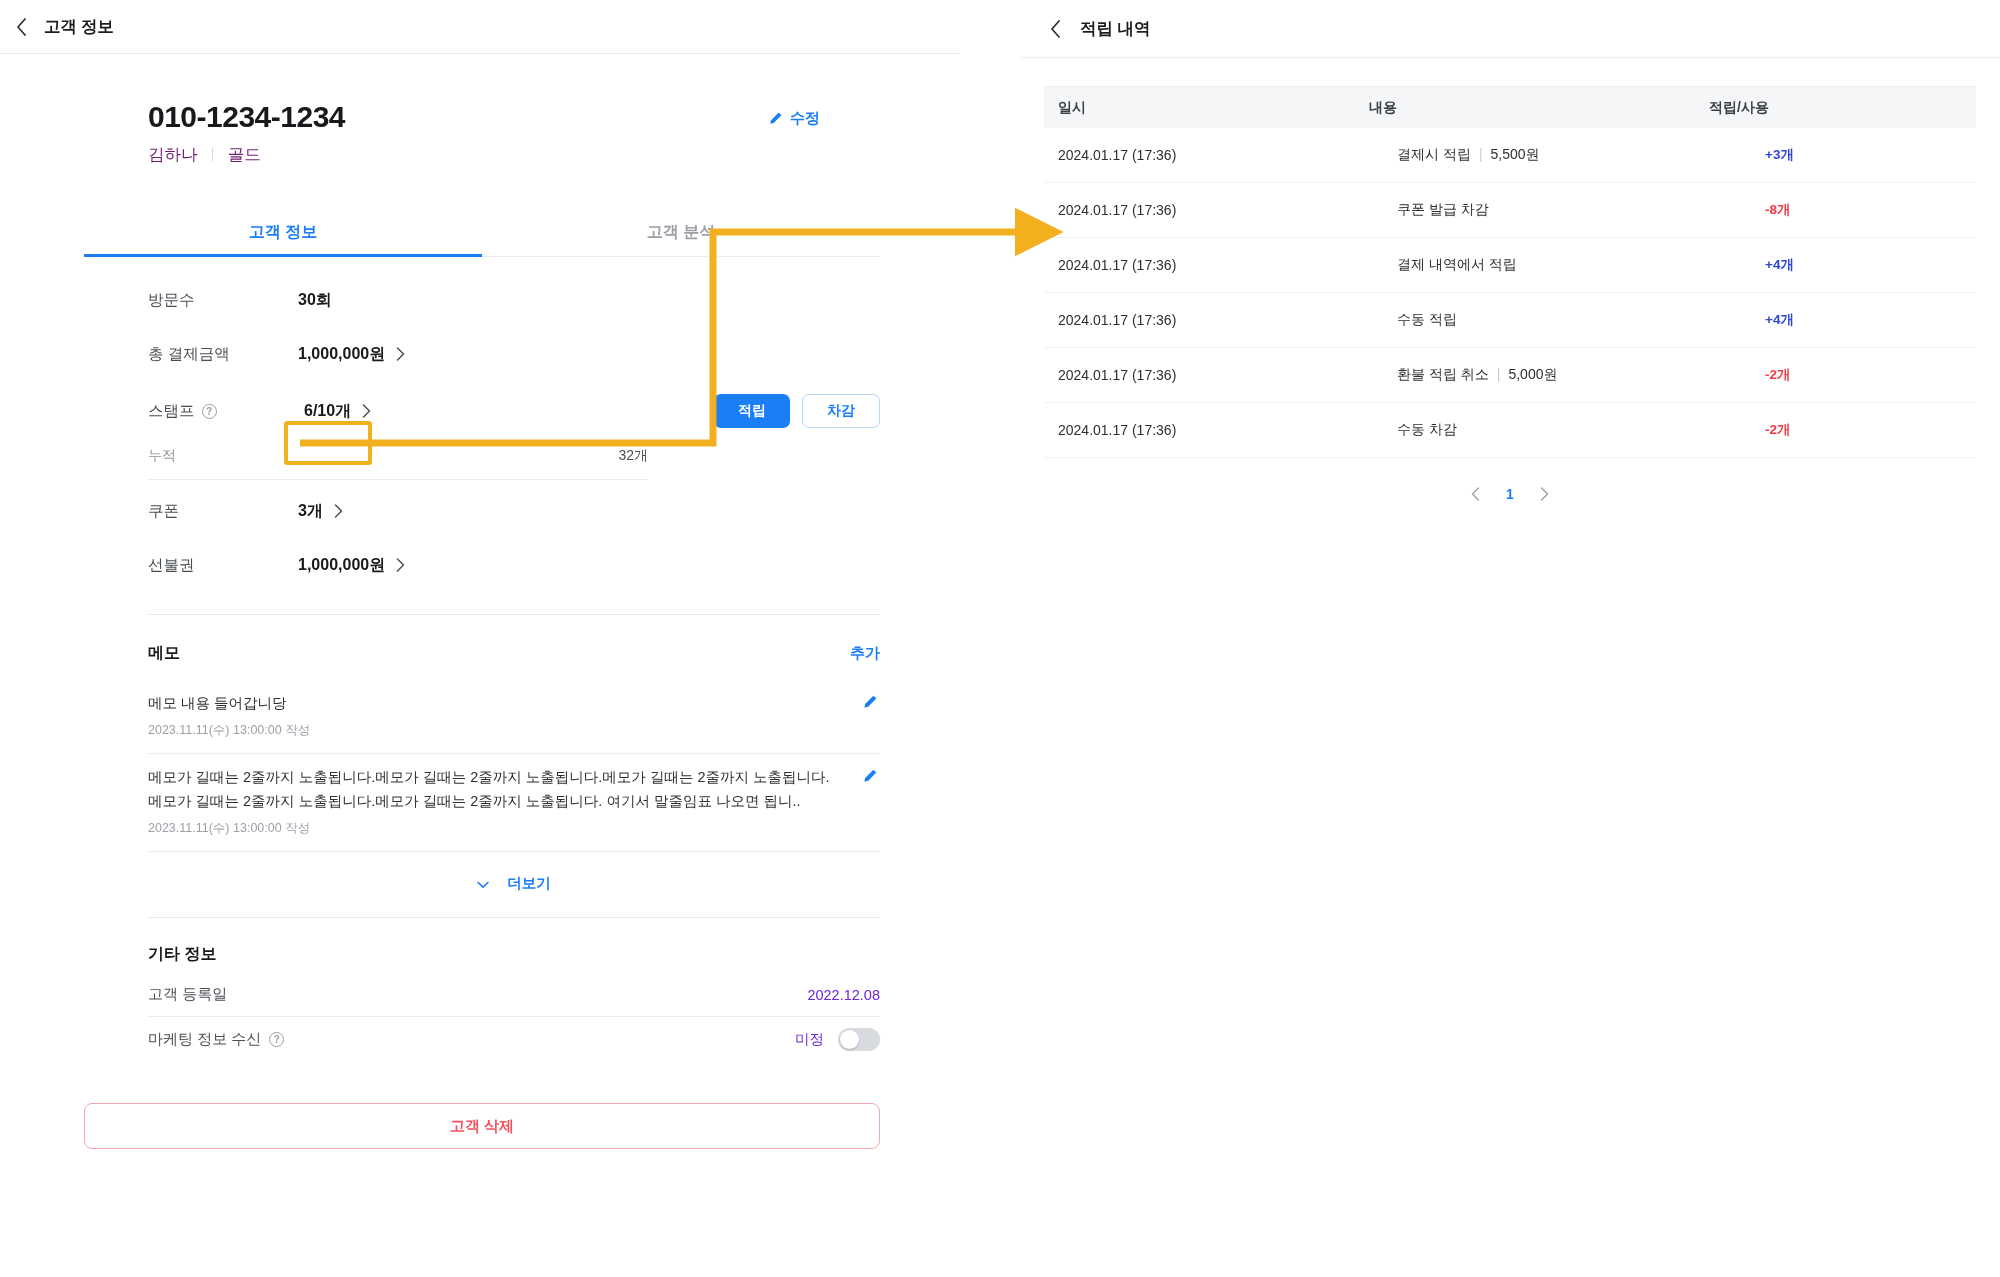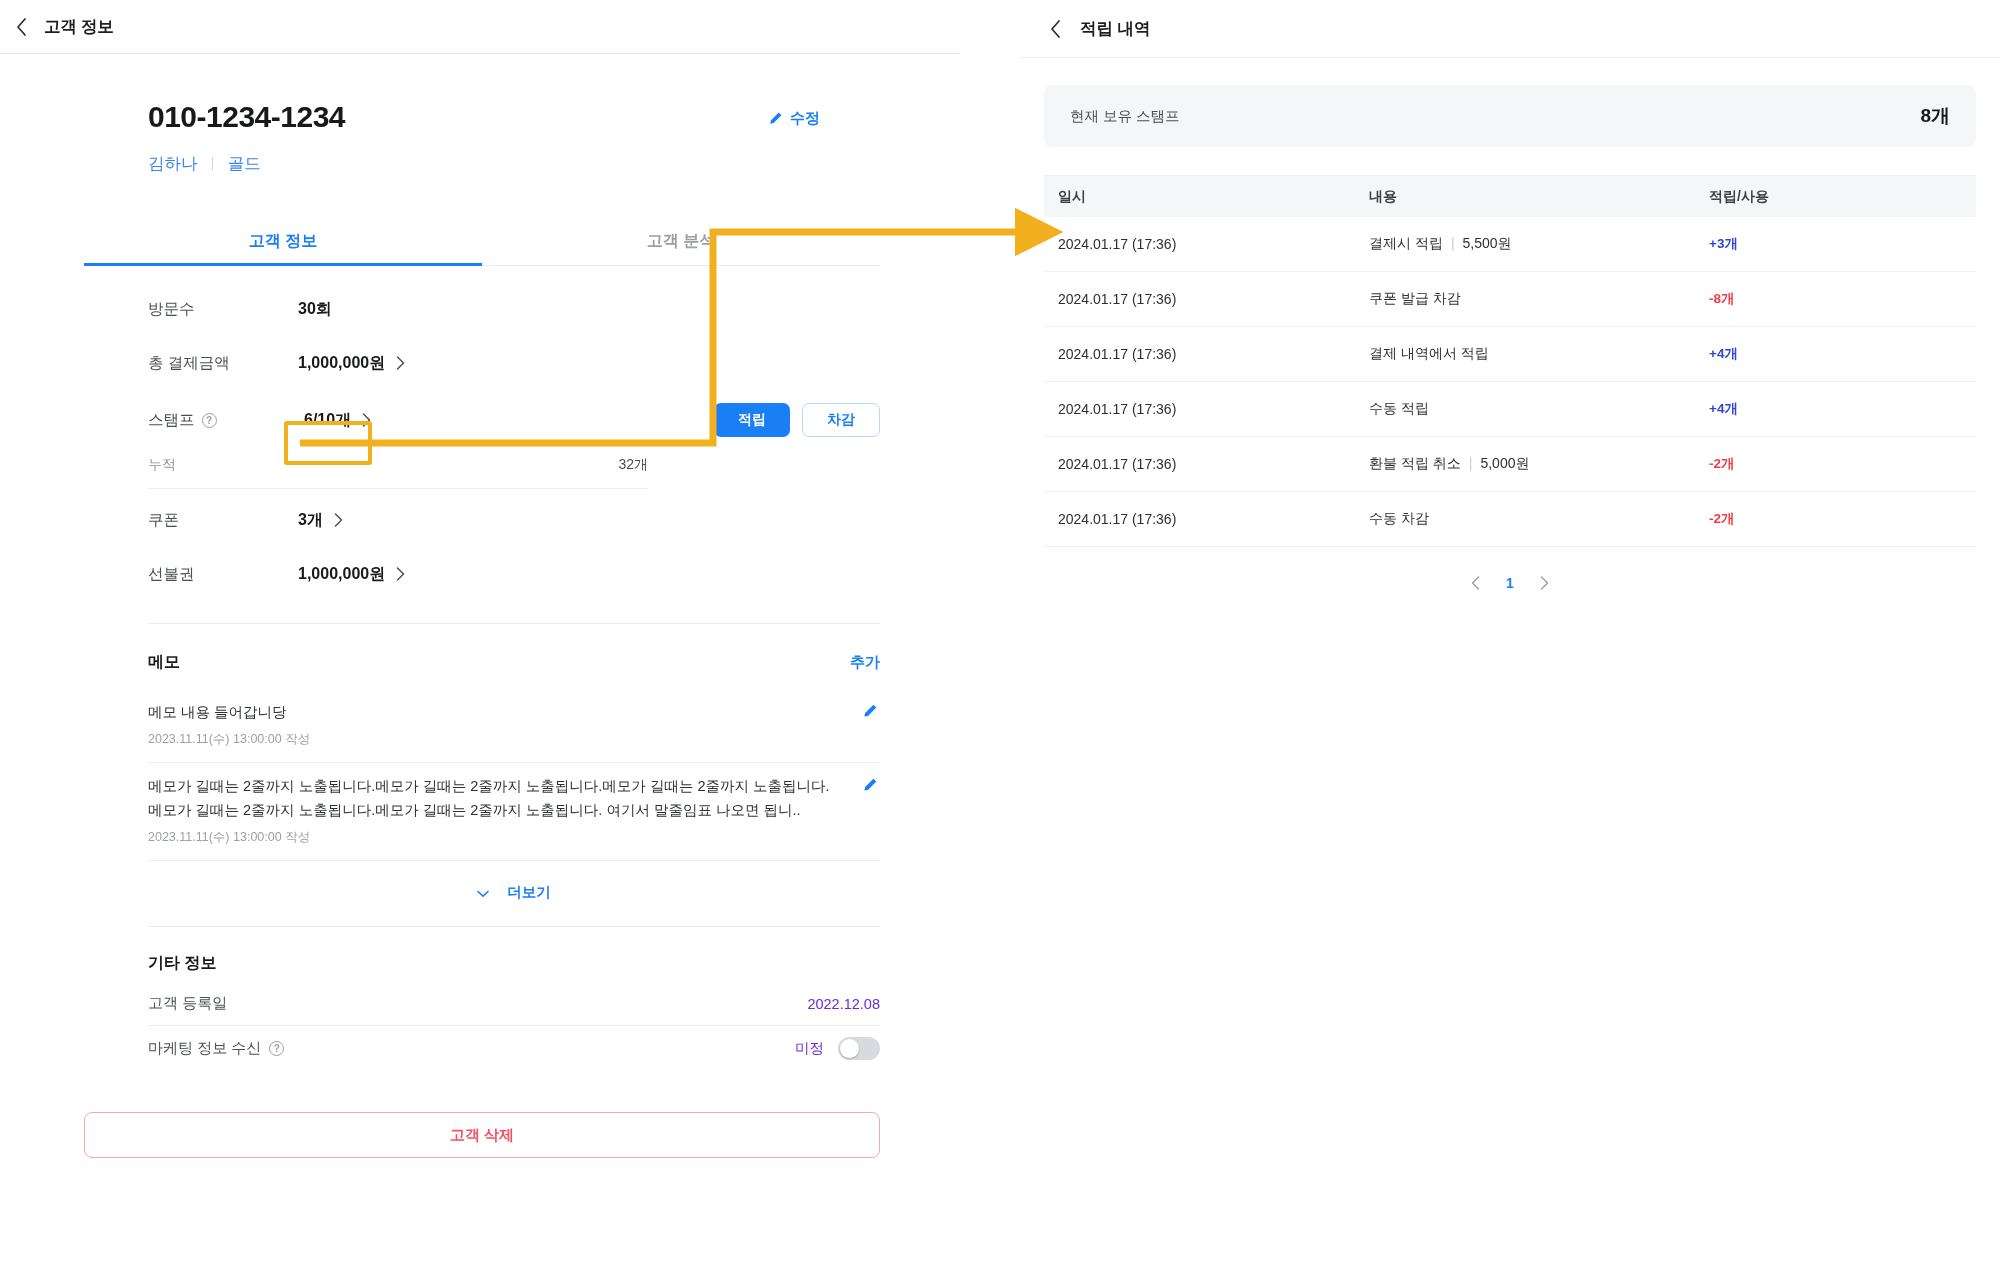--- a/index.html
+++ b/index.html
@@ -34,21 +34,21 @@
   }
 
   .left-body { padding: 0 0 0 0; }
 
   .cust-head {
     margin: 46px 0 0 0;
     padding: 0 80px 0 148px;
     position: relative;
   }
   .cust-phone { font-size: 30px; font-weight: 700; color:#17191c; letter-spacing:-0.5px; }
-  .cust-sub { margin-top: 19px; font-size: 16.5px; color: #3b82f6; font-weight: 500; }
+  .cust-sub { margin-top: 10px; font-size: 16.5px; color: #701a75; font-weight: 500; }
   .cust-sub .divider-bar {
     display: inline-block; width: 1px; height: 13px;
     background: #d3d6da; margin: 0 10px -1px 10px;
   }
   .edit-link {
     position: absolute; right: 140px; top: 9px;
     display: flex; align-items: center; gap: 7px;
     color: #1a7ef5; font-size: 15px; font-weight: 600; cursor: pointer;
   }
   .edit-link svg { display:block; }
@@ -209,21 +209,21 @@
   }
   .ledger-head .th {
     font-size: 14px; font-weight: 600; color:#3c3f44;
   }
   .col-date { width: 325px; padding-left: 14px; flex:none; }
   .col-desc { width: 340px; flex:none; }
   .col-amt  { flex: 1; }
   .ledger-row {
     display:flex; align-items:center; height: 55px;
     border-bottom: 1px solid #eef0f2;
-    font-size: 14px; color: #2c2f34;
+    font-size: 14px; color: #2c2f34; gap: 28px;
   }
   .ledger-row .amt { font-weight: 700; font-size: 13.5px; }
   .amt.plus { color: #2f46d4; }
   .amt.minus { color: #f23b46; }
   .desc-sep { color:#c9ccd1; margin: 0 8px; }
 
   .pager {
     display:flex; align-items:center; justify-content:center; gap: 26px;
     margin-top: 28px;
   }
@@ -423,24 +423,20 @@
 
     <div class="r-header">
       <div class="back-chevron">
         <svg width="11" height="18" viewBox="0 0 11 18" fill="none">
             <path d="M9 1L2 9l7 8" stroke="#2b2e33" stroke-width="1.7" stroke-linecap="round" stroke-linejoin="round"></path>
           </svg>
       </div>
       <div class="title">적립 내역</div>
     </div>
 
-    <div class="stamp-summary">
-      <span class="lbl">현재 보유 스탬프</span>
-      <span class="val">8개</span>
-    </div>
 
     <div class="ledger">
       <div class="ledger-head">
         <div class="th col-date">일시</div>
         <div class="th col-desc">내용</div>
         <div class="th col-amt">적립/사용</div>
       </div>
 
       <div class="ledger-row">
         <div class="col-date">2024.01.17 (17:36)</div>

